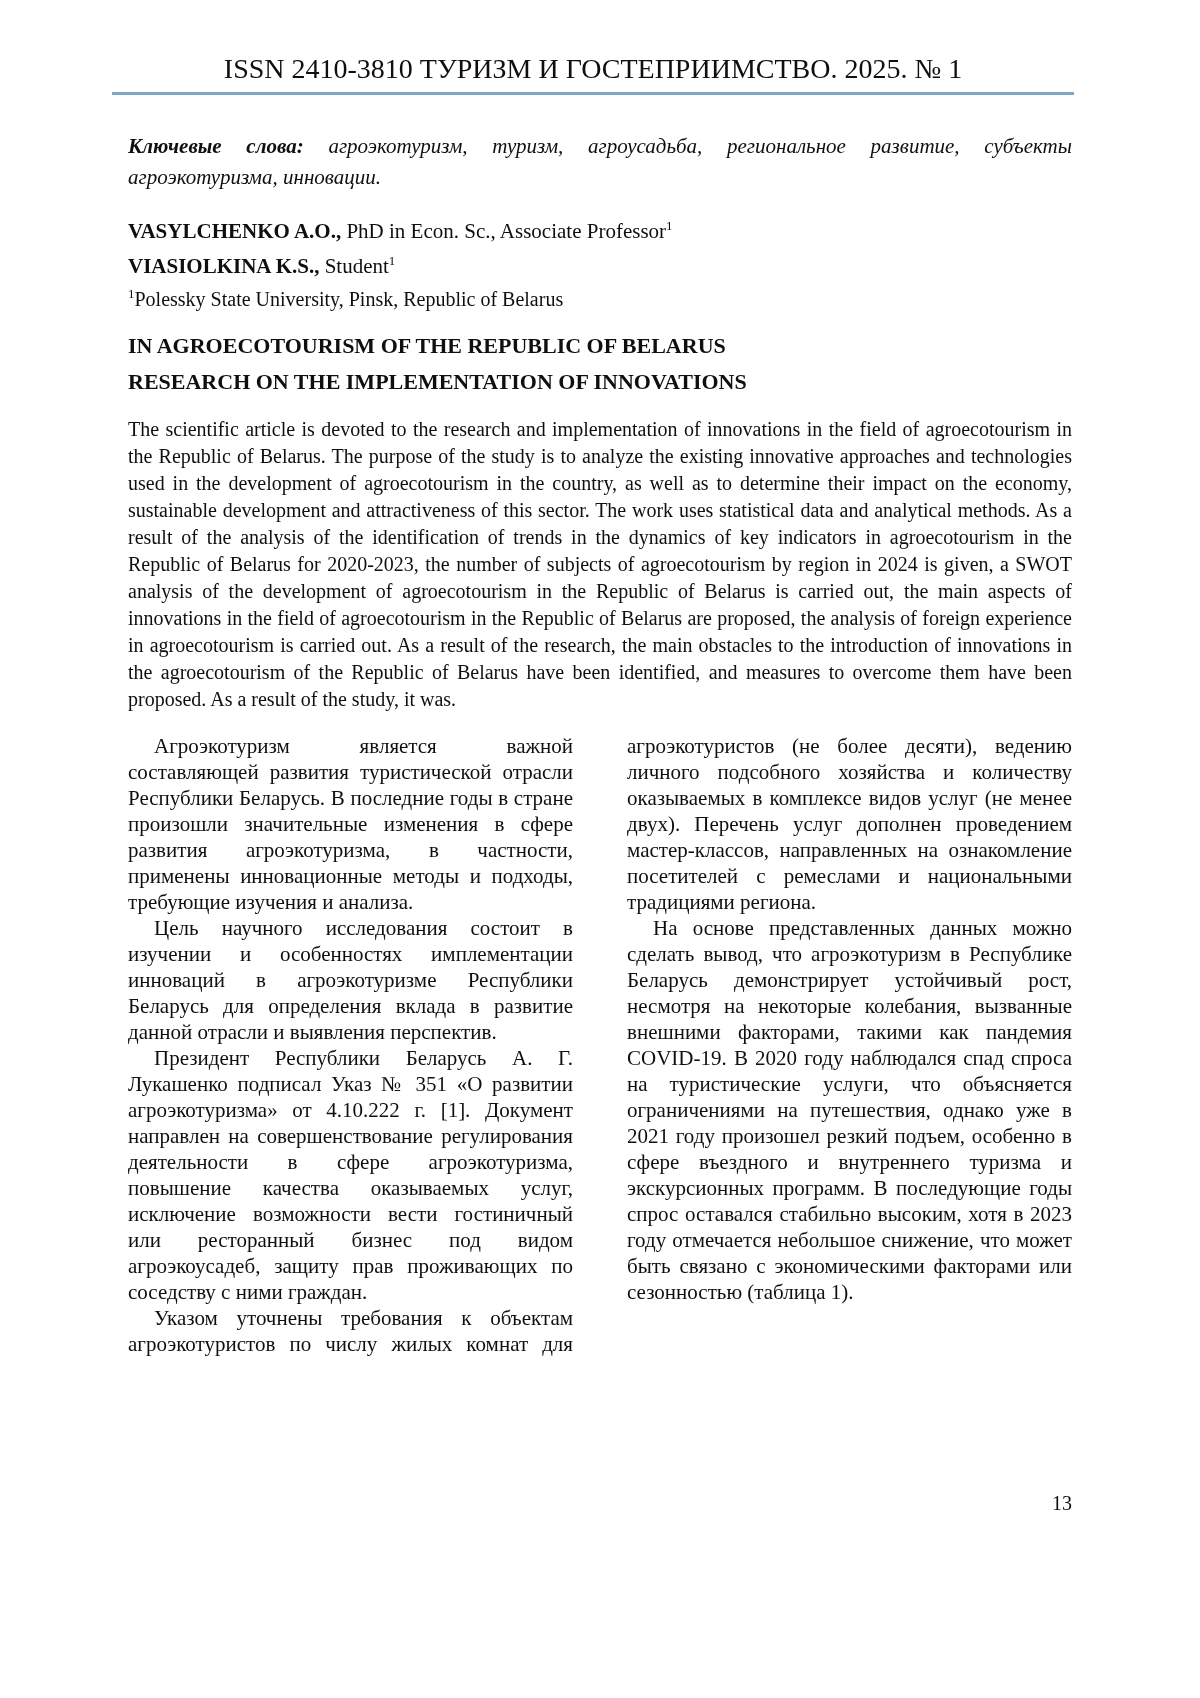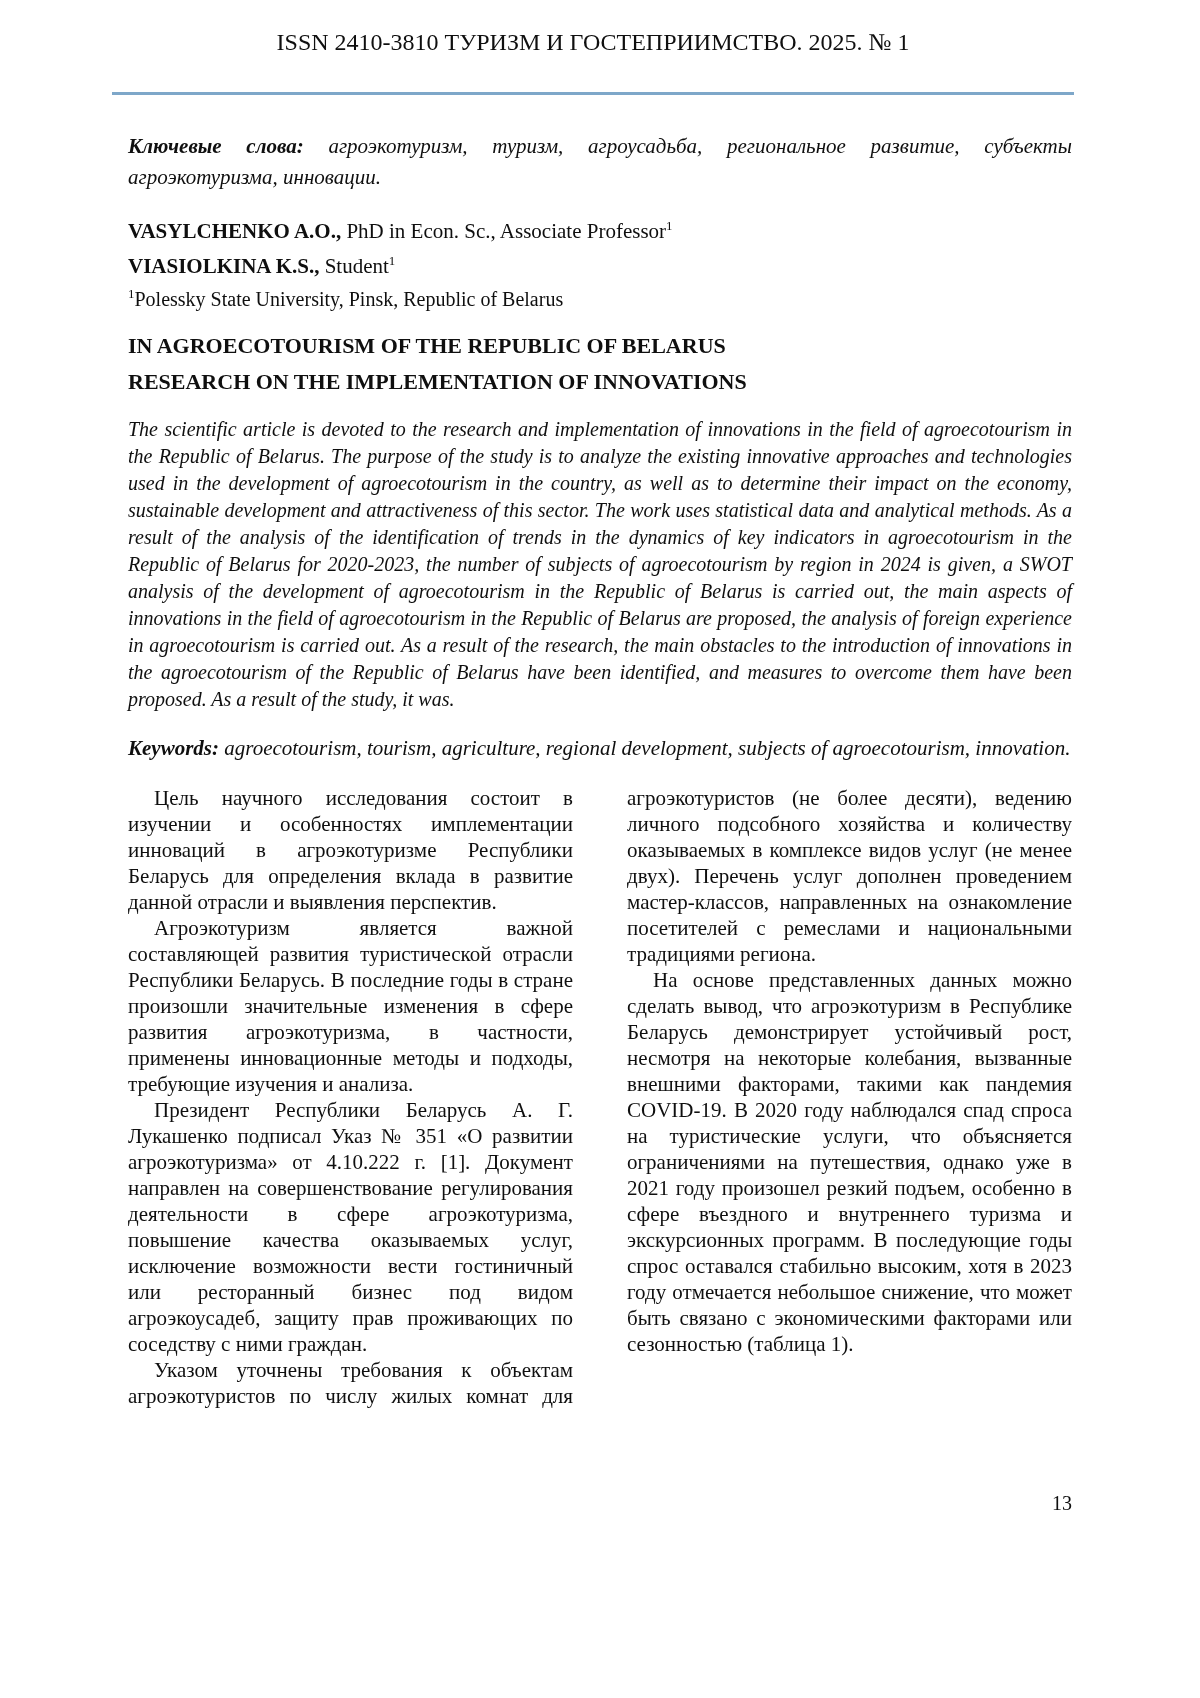--- a/index.html
+++ b/index.html
@@ -13,24 +13,24 @@
     font-family: "Liberation Serif", serif;
   }
   .journal-header {
     position: absolute;
     left: 112px;
     top: 0;
     width: 962px;
     height: 95px;
     border-bottom: 3px solid #7ea7c9;
     display: flex;
-    align-items: center;
+    align-items: flex-end;
     justify-content: center;
     padding-bottom: 7px;
-    font-size: 24px;
+    font-size: 28px;
   }
   .content {
     position: absolute;
     left: 128px;
     top: 0;
     width: 944px;
     padding-top: 110px;
   }
   .kw-ru {
     font-style: italic;
@@ -45,21 +45,20 @@
   sup { font-size: 13px; line-height: 0; }
   .affiliation-line { font-size: 20px; line-height: 30px; }
   .article-title {
     margin-top: 14px;
     font-weight: bold;
     font-size: 22px;
     line-height: 36px;
   }
   .abstract {
     margin-top: 16px;
-    font-style: italic;
     font-size: 20px;
     line-height: 27px;
     text-align: justify;
   }
   .kw-en {
     margin-top: 10px;
     font-style: italic;
     font-size: 21px;
     line-height: 31px;
     text-align: justify;
@@ -102,26 +101,25 @@
     <div class="affiliation-line"><sup>1</sup><span>Polessky State University, Pinsk, Republic of Belarus</span></div>
   </div>
 
   <h1 class="article-title">
     <div>IN AGROECOTOURISM OF THE REPUBLIC OF BELARUS</div>
     <div>RESEARCH ON THE IMPLEMENTATION OF INNOVATIONS</div>
   </h1>
 
   <p class="abstract" lang="en">The scientific article is devoted to the research and implementation of innovations in the field of agroecotourism in the Republic of Belarus. The purpose of the study is to analyze the existing innovative approaches and technologies used in the development of agroecotourism in the country, as well as to determine their impact on the economy, sustainable development and attractiveness of this sector. The work uses statistical data and analytical methods. As a result of the analysis of the identification of trends in the dynamics of key indicators in agroecotourism in the Republic of Belarus for 2020-2023, the number of subjects of agroecotourism by region in 2024 is given, a SWOT analysis of the development of agroecotourism in the Republic of Belarus is carried out, the main aspects of innovations in the field of agroecotourism in the Republic of Belarus are proposed, the analysis of foreign experience in agroecotourism is carried out. As a result of the research, the main obstacles to the introduction of innovations in the agroecotourism of the Republic of Belarus have been identified, and measures to overcome them have been proposed. As a result of the study, it was.</p>
 
-  <p class="kw-en" lang="en"><span class="kw-label">Keywords:</span><span> agroecotourism, tourism, agriculture, regional development, subjects of agroecotourism, innovation.</span></p>
 
   <div class="columns">
     <div class="col">
+      <p class="para indent">Агроэкотуризм является важной составляющей развития туристической отрасли Республики Беларусь. В последние годы в стране произошли значительные изменения в сфере развития агроэкотуризма, в частности, применены инновационные методы и подходы, требующие изучения и анализа.</p>
       <p class="para indent">Цель научного исследования состоит в изучении и особенностях имплементации инноваций в агроэкотуризме Республики Беларусь для определения вклада в развитие данной отрасли и выявления перспектив.</p>
-      <p class="para indent">Агроэкотуризм является важной составляющей развития туристической отрасли Республики Беларусь. В последние годы в стране произошли значительные изменения в сфере развития агроэкотуризма, в частности, применены инновационные методы и подходы, требующие изучения и анализа.</p>
       <p class="para indent">Президент Республики Беларусь А. Г. Лукашенко подписал Указ № 351 «О развитии агроэкотуризма» от 4.10.222 г. [1]. Документ направлен на совершенствование регулирования деятельности в сфере агроэкотуризма, повышение качества оказываемых услуг, исключение возможности вести гостиничный или ресторанный бизнес под видом агроэкоусадеб, защиту прав проживающих по соседству с ними граждан.</p>
       <p class="para indent justify-last">Указом уточнены требования к объектам агроэкотуристов по числу жилых комнат для</p>
     </div>
     <div class="col">
       <p class="para">агроэкотуристов (не более десяти), ведению личного подсобного хозяйства и количеству оказываемых в комплексе видов услуг (не менее двух). Перечень услуг дополнен проведением мастер-классов, направленных на ознакомление посетителей с ремеслами и национальными традициями региона.</p>
       <p class="para indent">На основе представленных данных можно сделать вывод, что агроэкотуризм в Республике Беларусь демонстрирует устойчивый рост, несмотря на некоторые колебания, вызванные внешними факторами, такими как пандемия COVID-19. В 2020 году наблюдался спад спроса на туристические услуги, что объясняется ограничениями на путешествия, однако уже в 2021 году произошел резкий подъем, особенно в сфере въездного и внутреннего туризма и экскурсионных программ. В последующие годы спрос оставался стабильно высоким, хотя в 2023 году отмечается небольшое снижение, что может быть связано с экономическими факторами или сезонностью (таблица 1).</p>
     </div>
   </div>
 
 </main>

